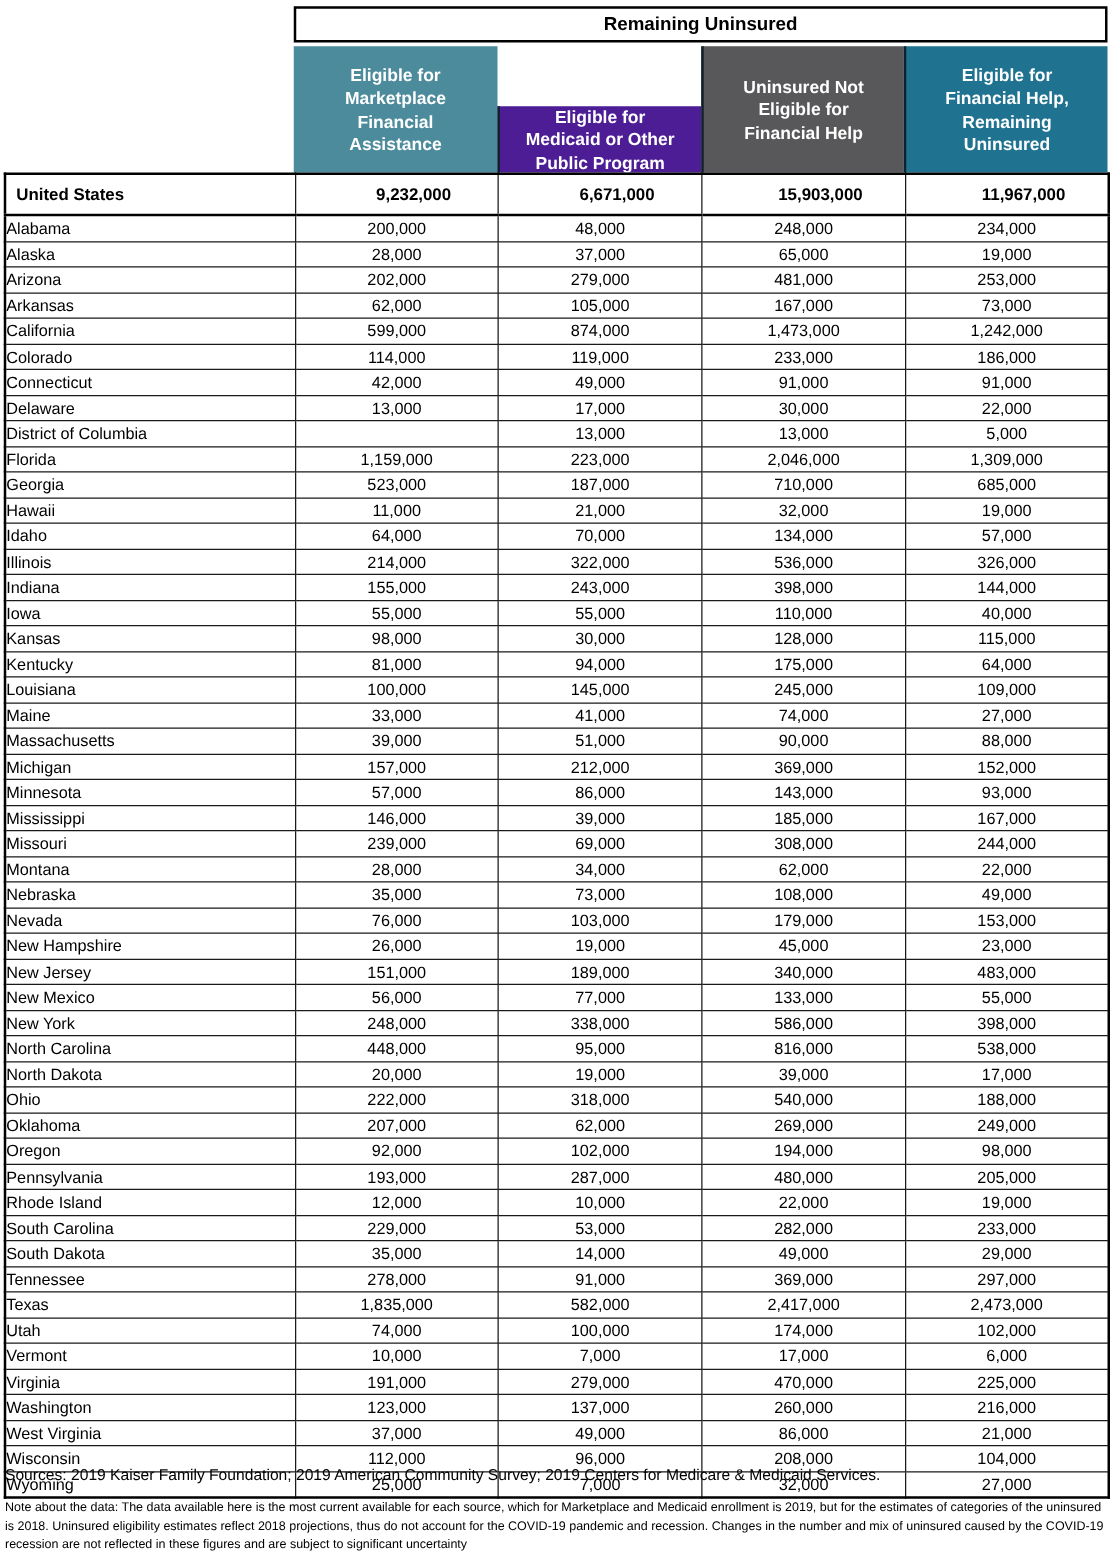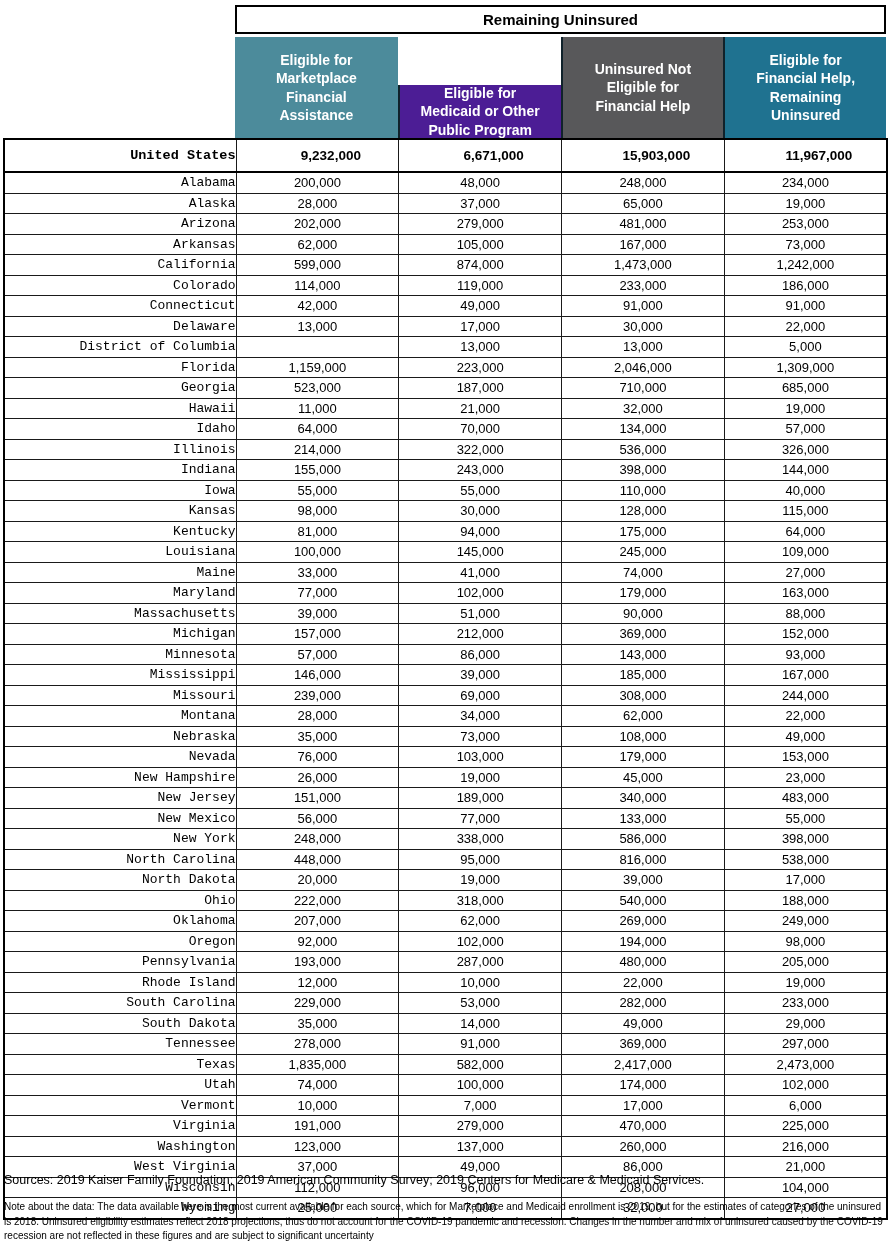--- a/index.html
+++ b/index.html
@@ -43,21 +43,21 @@
   table.data col.c-val { width:162.75px; }
   table.data td {
     border:1px solid #1a1a1a;
     font-size:13px;
     height:19.5px;
     padding:0;
     overflow:hidden;
     white-space:nowrap;
   }
   table.data { border:2px solid #000; }
-  td.state { text-align:right; padding-left:8px;font-family:Liberation Mono, monospace; }
+  td.state { text-align:left; padding-left:8px; }
   td.val { text-align:center; }
   tr.total-row td { font-weight:bold; height:31px; font-size:13.5px; border-bottom:2px solid #000;padding-left:27px; }
   tr.total-row td.state { padding-left:8px; }
 
   
   .sources {
     position:absolute; left:4px; top:1173px; width:884px;
     font-size:12.5px;
   }
   .note {
@@ -230,27 +230,20 @@
           <td class="val">109,000</td>
         </tr>
         <tr>
           <td class="state">Maine</td>
           <td class="val">33,000</td>
           <td class="val">41,000</td>
           <td class="val">74,000</td>
           <td class="val">27,000</td>
         </tr>
         <tr>
-          <td class="state">Maryland</td>
-          <td class="val">77,000</td>
-          <td class="val">102,000</td>
-          <td class="val">179,000</td>
-          <td class="val">163,000</td>
-        </tr>
-        <tr>
           <td class="state">Massachusetts</td>
           <td class="val">39,000</td>
           <td class="val">51,000</td>
           <td class="val">90,000</td>
           <td class="val">88,000</td>
         </tr>
         <tr>
           <td class="state">Michigan</td>
           <td class="val">157,000</td>
           <td class="val">212,000</td>

